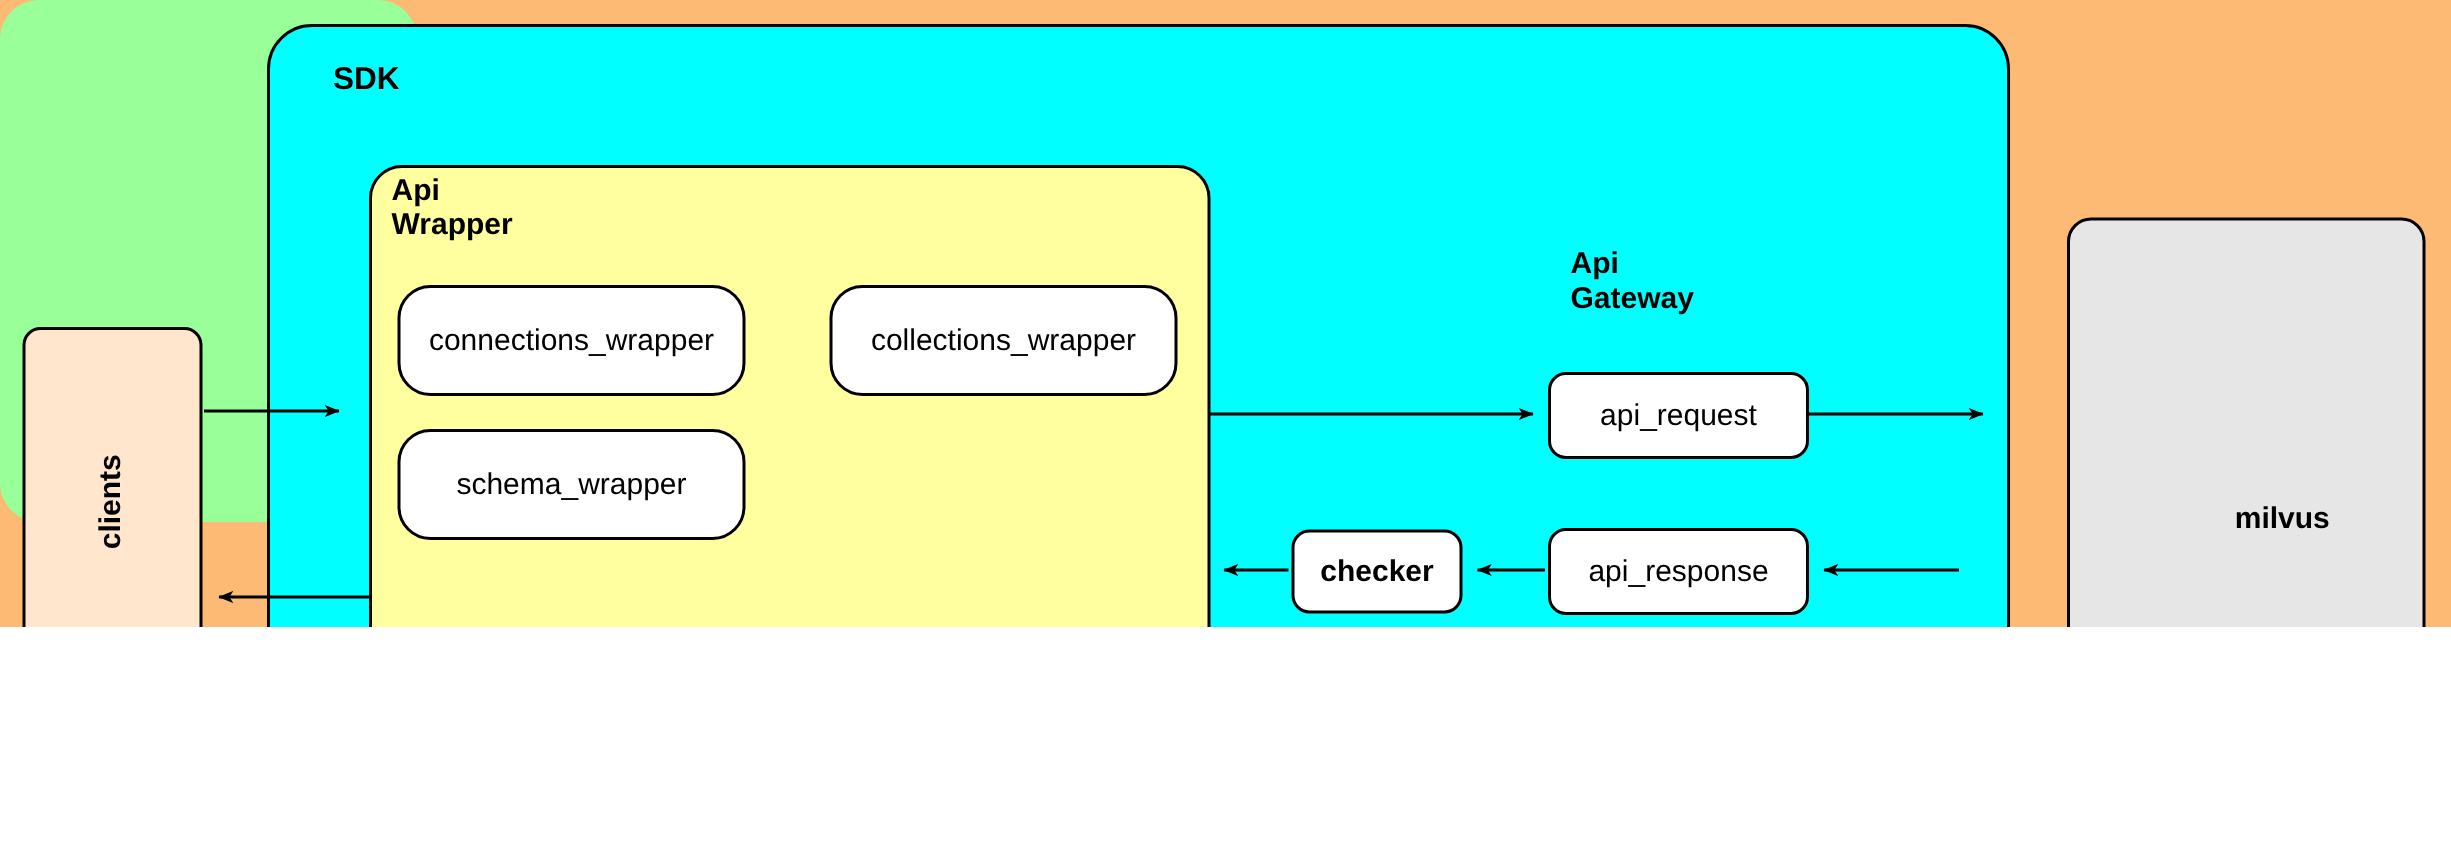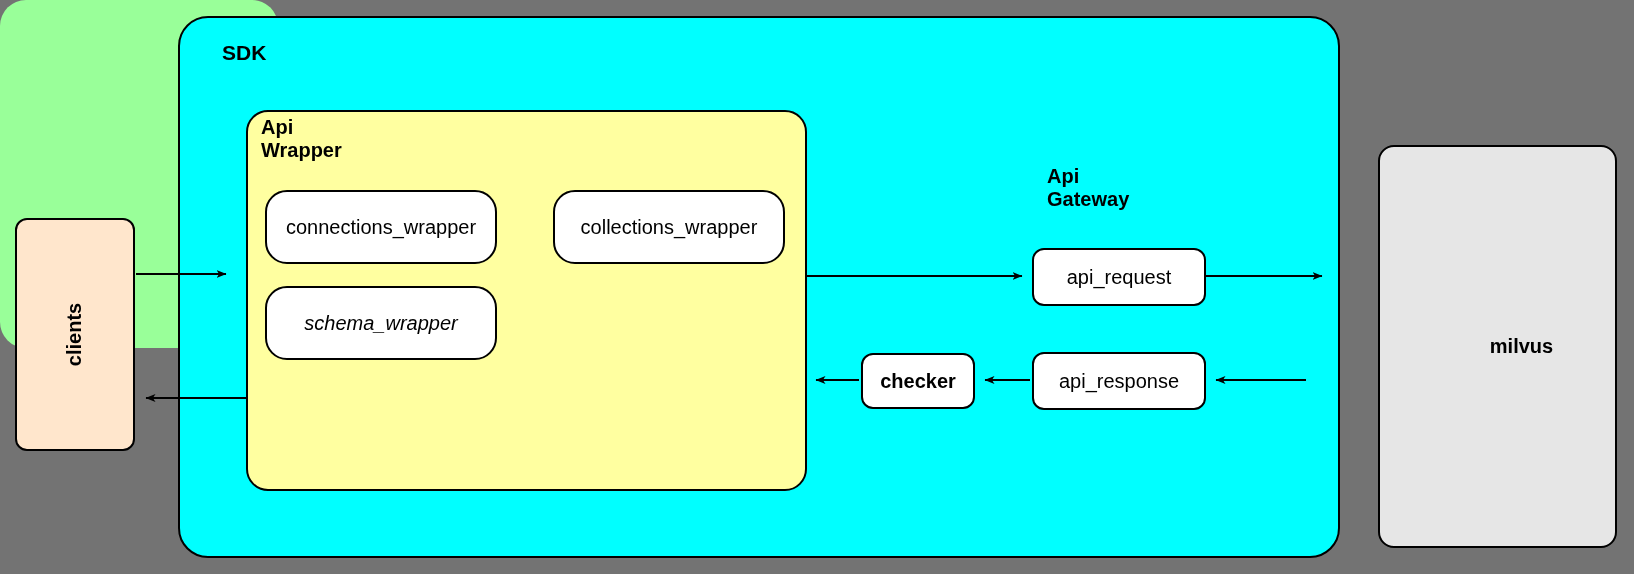--- a/index.html
+++ b/index.html
@@ -3,22 +3,22 @@
 <meta charset="utf-8">
 <style>
   html, body {
     margin: 0;
     padding: 0;
     background: #ffffff;
   }
   #canvas {
     position: relative;
     width: 1634px;
-    height: 574px;
-    background: #737373;
+    height: 418px;
+    background: #fdba74;
     font-family: "Liberation Sans", sans-serif;
     overflow: hidden;
   }
 
   
   .box {
     position: absolute;
     box-sizing: border-box;
     border: 2px solid #000000;
     border-radius: 16px;
@@ -75,21 +75,21 @@
     background: #ffffff;
     display: flex;
     align-items: center;
     justify-content: center;
     font-size: 20px;
     color: #000000;
   }
   .wrap-col-left  { left: 265px; }
   .wrap-col-right { left: 553px; }
   .wrap-row-1 { top: 190px; }
-  .wrap-row-2 { top: 286px; font-style: italic; }
+  .wrap-row-2 { top: 286px; }
   .wrap-row-3 { top: 382px; }
 
   
   #api-gateway-container {
     left: 1010px;
     top: 148px;
     width: 278px;
     height: 348px;
     background: #99ff99;
     border: none;

